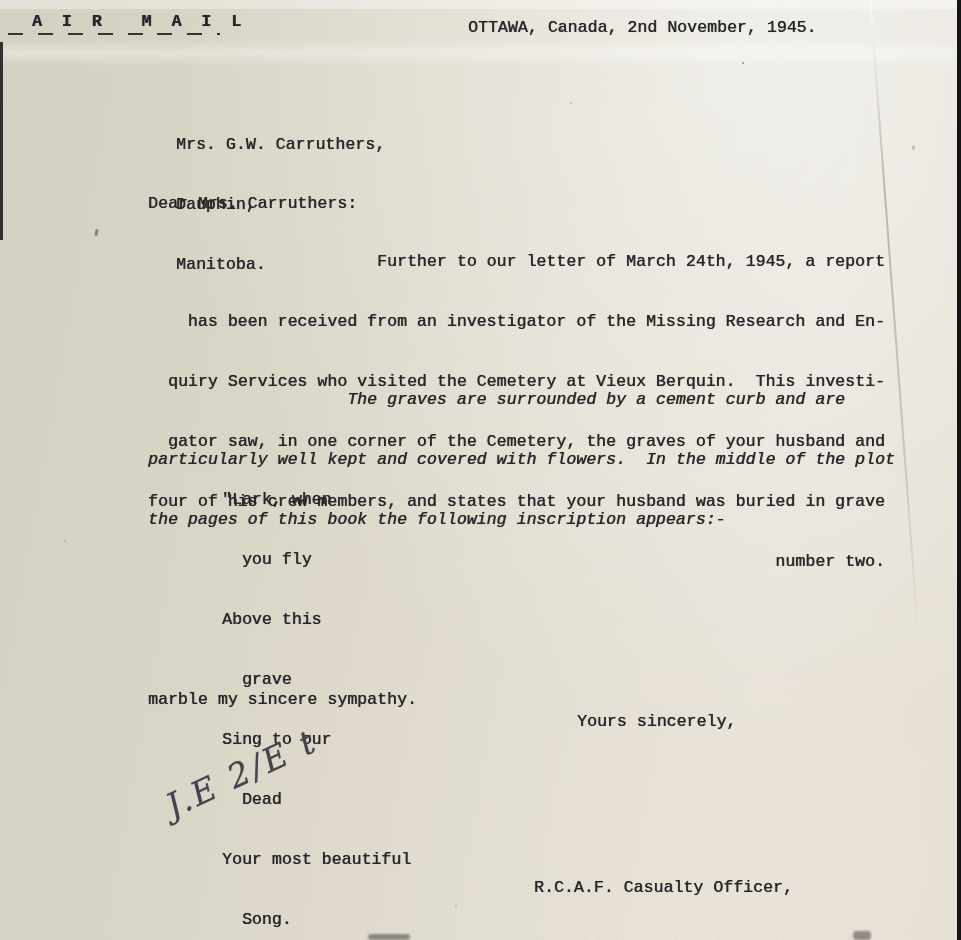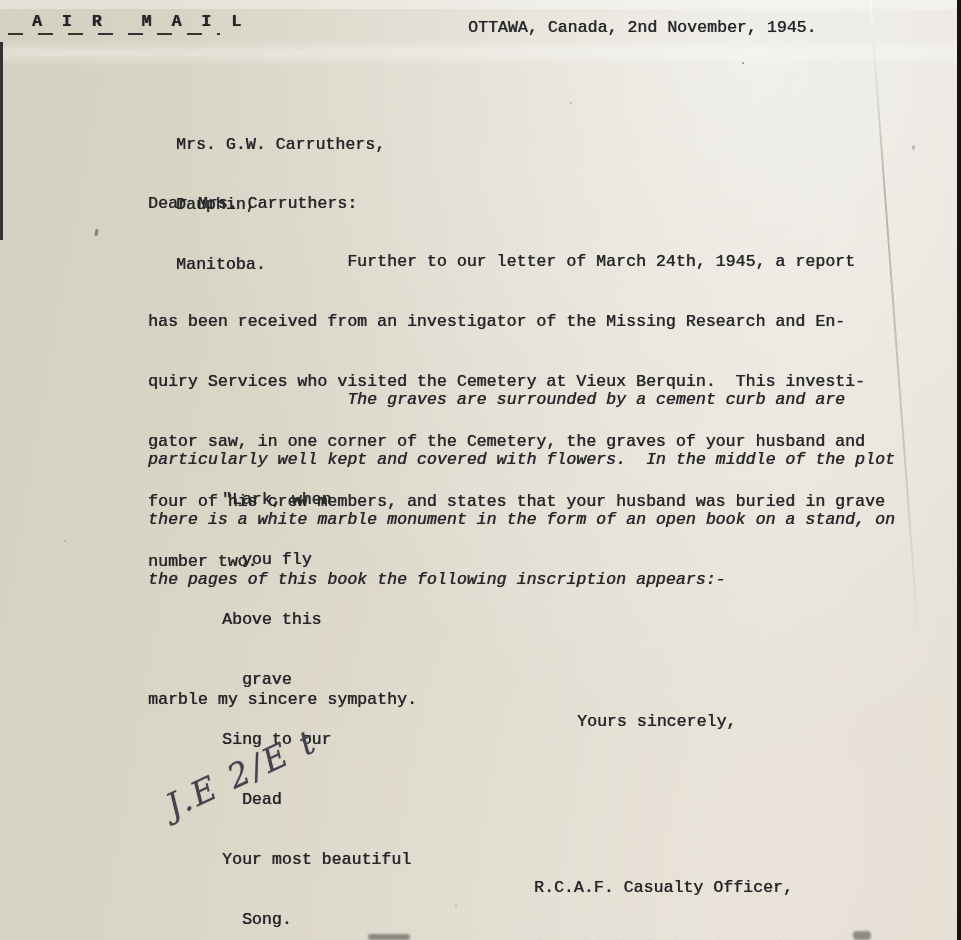--- a/index.html
+++ b/index.html
@@ -24,21 +24,21 @@
   .block div { white-space: pre; }
   #airmail-heading { left: 8px; top: 12px; font-weight: 700; letter-spacing: 0; margin-left: 24px; }
   #airmail-underline {
     position: absolute; left: 8px; top: 33px; width: 212px; height: 2.4px;
     background: repeating-linear-gradient(90deg, #222 0 15px, transparent 15px 29.9px);
     opacity: 0.9;
   }
   #date-line { left: 468px; top: 18px; }
   #recipient-address { left: 148px; top: 95px; margin-left: 28px; }
   #salutation-line { left: 148px; top: 175px; margin-top: 19px; }
-  #body-paragraph-1 { left: 148px; top: 212px; }
+  #body-paragraph-1 { left: 148px; top: 212px; text-align: right; }
   #body-paragraph-2 { left: 148px; top: 350px; font-style: italic; }
   #inscription-left-column { left: 222px; top: 450px; }
   #inscription-right-column { left: 568px; top: 450px; }
   #body-paragraph-closing { left: 148px; top: 650px; }
   #signoff-line { left: 577px; top: 712px; }
   #signature-block { left: 534px; top: 838px; }
   #handwritten-file-notation {
     position: absolute; left: 168px; top: 788px;
     font-family: "DejaVu Serif", serif;
     font-style: italic;
@@ -117,21 +117,20 @@
     <div>has been received from an investigator of the Missing Research and En-</div>
     <div>quiry Services who visited the Cemetery at Vieux Berquin.  This investi-</div>
     <div>gator saw, in one corner of the Cemetery, the graves of your husband and</div>
     <div>four of his crew members, and states that your husband was buried in grave</div>
     <div>number two.</div>
   </div>
 
   <div id="body-paragraph-2" class="block">
     <div>                    The graves are surrounded by a cement curb and are</div>
     <div>particularly well kept and covered with flowers.  In the middle of the plot</div>
-    <div>there is a white marble monument in the form of an open book on a stand, on</div>
     <div>the pages of this book the following inscription appears:-</div>
   </div>
 
   <div id="inscription-left-column" class="block">
     <div>"Lark, when</div>
     <div>  you fly</div>
     <div>Above this</div>
     <div>  grave</div>
     <div>Sing to our</div>
     <div>  Dead</div>

